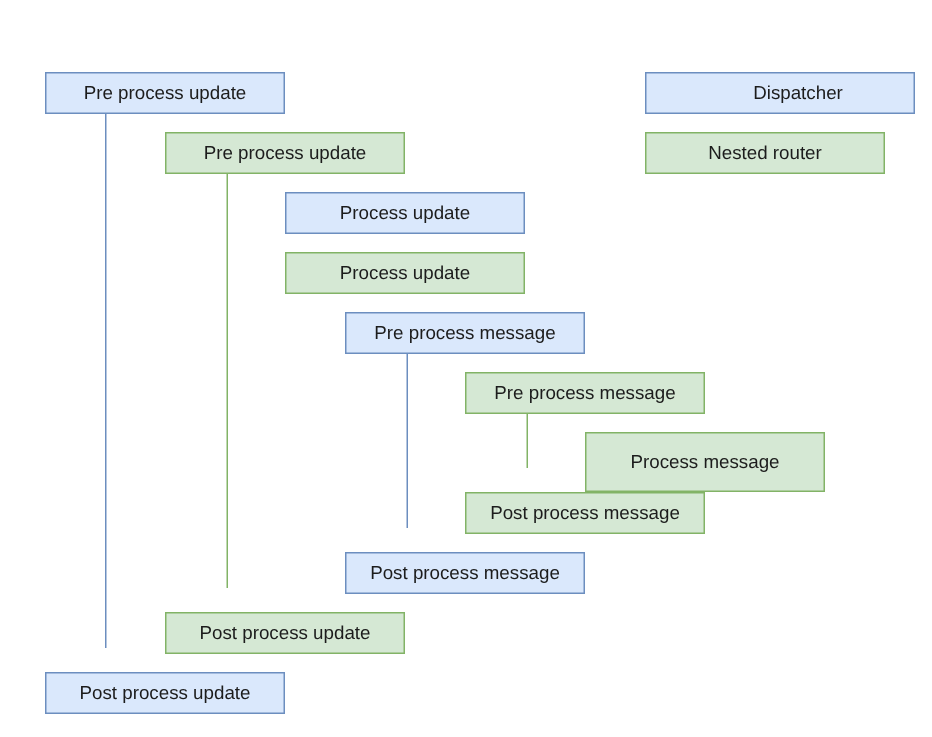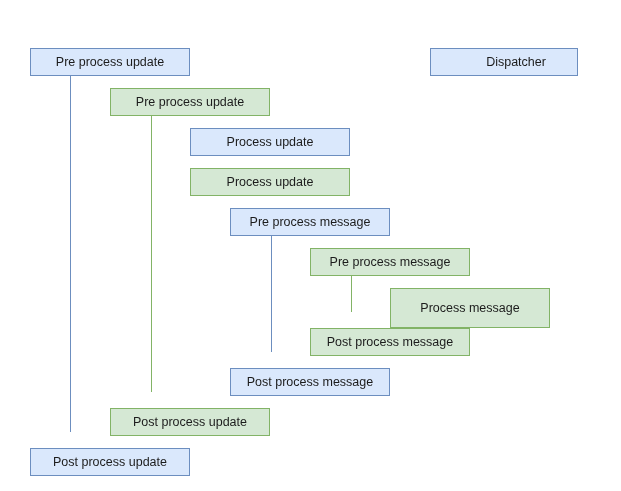--- a/index.html
+++ b/index.html
@@ -55,22 +55,25 @@
   }
   .connector.nested-router-edge {
     background: #82b366;
   }
 </style>
 </head>
 <body>
 
 <div id="diagram-canvas">
 
-  <div class="node dispatcher" style="left:430px; top:32px; width:148px; height:28px;padding-left:28px;">
+  <div class="node dispatcher" style="left:430px; top:32px; width:180px; height:28px;padding-left:28px;">
     <span>Dispatcher</span>
+  </div>
+  <div class="node nested-router" style="left:430px; top:72px; width:160px; height:28px;">
+    <span>Nested router</span>
   </div>
 
   <div class="connector v dispatcher-edge" style="left:70px; top:60px; height:372px;"></div>
 
   <div class="connector v nested-router-edge" style="left:151px; top:100px; height:292px;"></div>
 
   <div class="connector v dispatcher-edge" style="left:271px; top:220px; height:132px;"></div>
 
   <div class="connector v nested-router-edge" style="left:351px; top:260px; height:52px;"></div>
 

